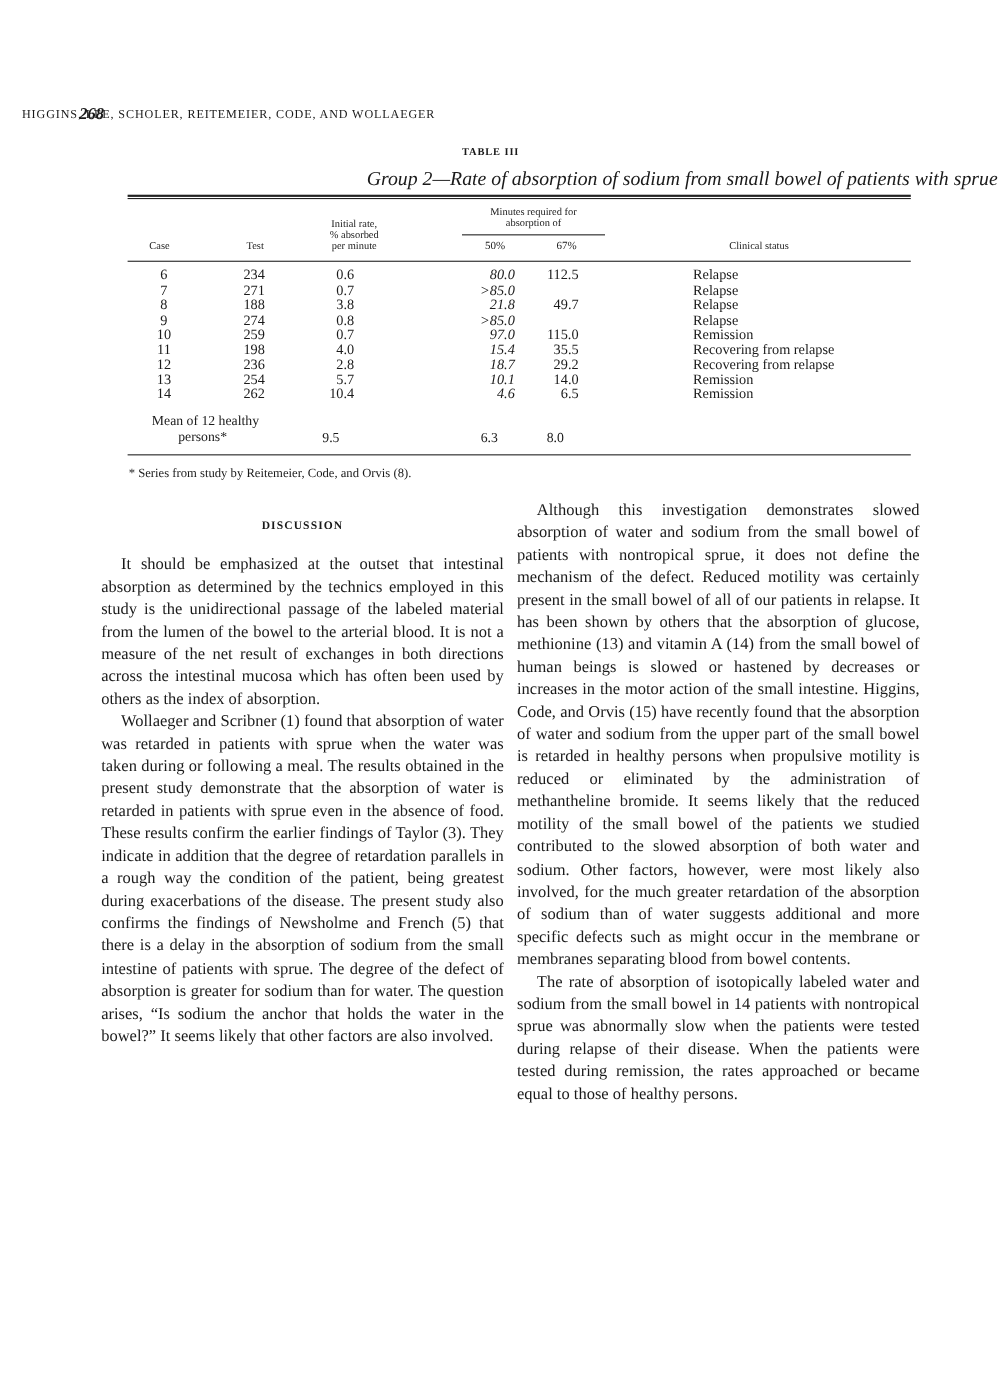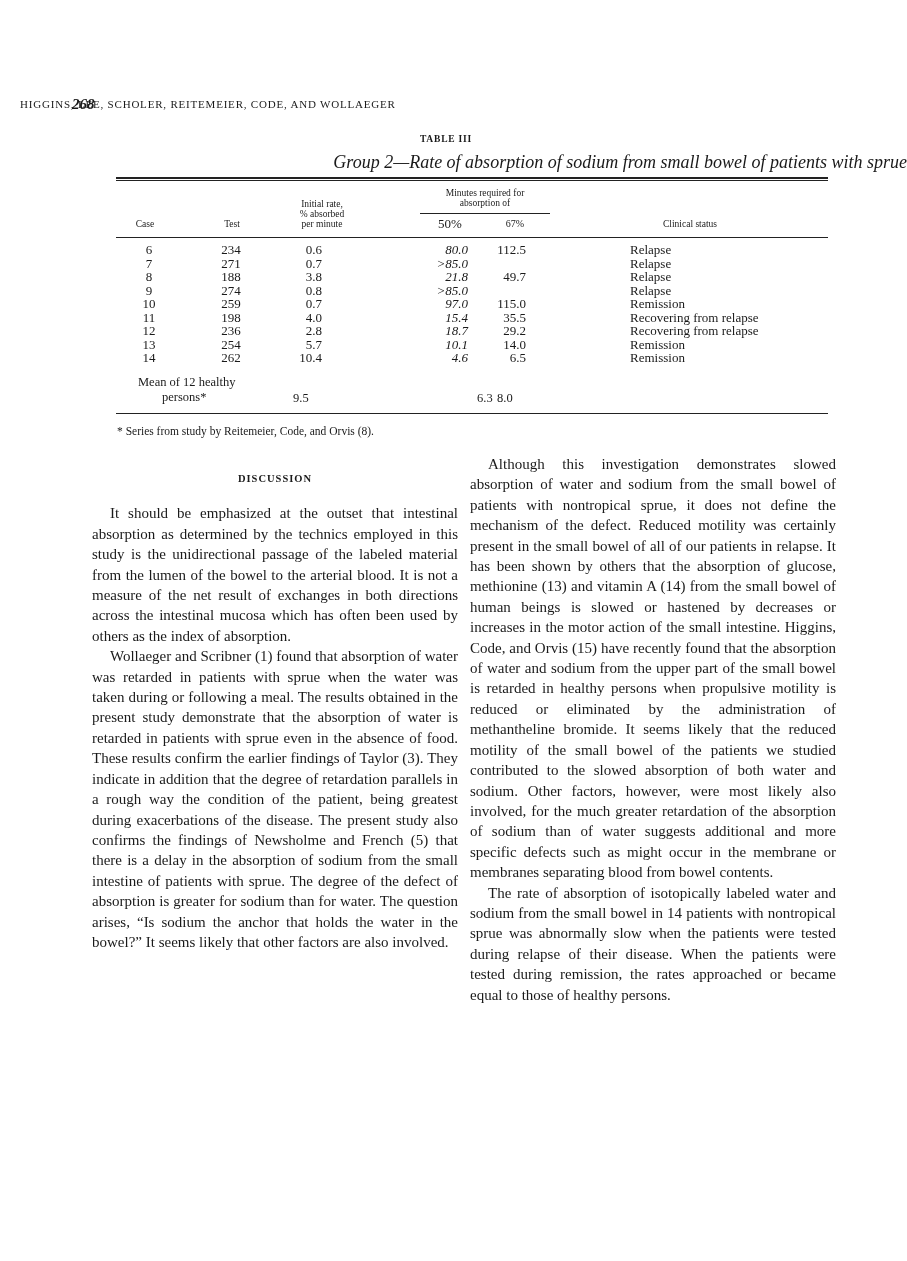--- a/index.html
+++ b/index.html
@@ -19,40 +19,40 @@
     .rule.top2 { top: 180px; height: 1px; }
     .rule.mid { top: 237px; height: 1px; }
     .rule.bottom { top: 413px; height: 1px; }
     .rule.sub { left: 420px; width: 130px; top: 213px; height: 1px; }
 
     .th { position: absolute; font-size: 9.5px; line-height: 10px; text-align: center; }
     .th.case { left: 120px; width: 50px; top: 219px; }
     .th.test { left: 207px; width: 50px; top: 219px; }
     .th.rate { left: 282px; width: 80px; top: 199px; }
     .th.mins { left: 410px; width: 150px; top: 188px; }
-    .th.p50 { left: 425px; width: 50px; top: 219px; font-size: 13px; }
+    .th.p50 { left: 425px; width: 50px; top: 219px; font-size: 10px; }
     .th.p67 { left: 485px; width: 60px; top: 219px; font-size: 10px; }
     .th.clin { left: 620px; width: 140px; top: 219px; }
 
     .rows { position: absolute; left: 116px; top: 243px; width: 712px; }
     .row { position: relative; height: 13.5px; font-size: 13px; line-height: 13.5px; }
     .cell { position: absolute; top: 0; white-space: nowrap; }
     .c-case { left: 18px; width: 30px; text-align: center; }
     .c-test { left: 98px; width: 34px; text-align: center; }
     .c-rate { left: 178px; width: 28px; text-align: right; }
     .c-p50 { left: 306px; width: 46px; text-align: right; font-style: italic; }
     .c-p67 { left: 370px; width: 40px; text-align: right; }
     .c-clin { left: 514px; width: 200px; text-align: left; }
 
     .mean-label { position: absolute; left: 138px; top: 375px; font-size: 12.5px; line-height: 15px; }
     .mean-label span { display: block; }
     .mean-label .l2 { padding-left: 24px; }
     .mean-val { position: absolute; top: 391px; font-size: 12.5px; }
     .mean-rate { left: 293px; }
-    .mean-p50 { left: 437px; margin-left: 40px; }
+    .mean-p50 { left: 437px; }
     .mean-p67 { left: 497px; }
 
     .footnote { position: absolute; left: 117px; top: 425px; font-size: 11.5px; }
 
     .col { position: absolute; top: 454px; width: 366px; font-size: 15px; line-height: 20.4px; text-align: justify; }
     .col.left { left: 92px; }
     .col.right { left: 470px; }
     .col p { margin: 0; }
     .col p.indent { text-indent: 18px; }
     .section-head { text-align: center; font-size: 10.5px; letter-spacing: 1px; font-weight: bold; margin: 15px 0 14px 0; }

